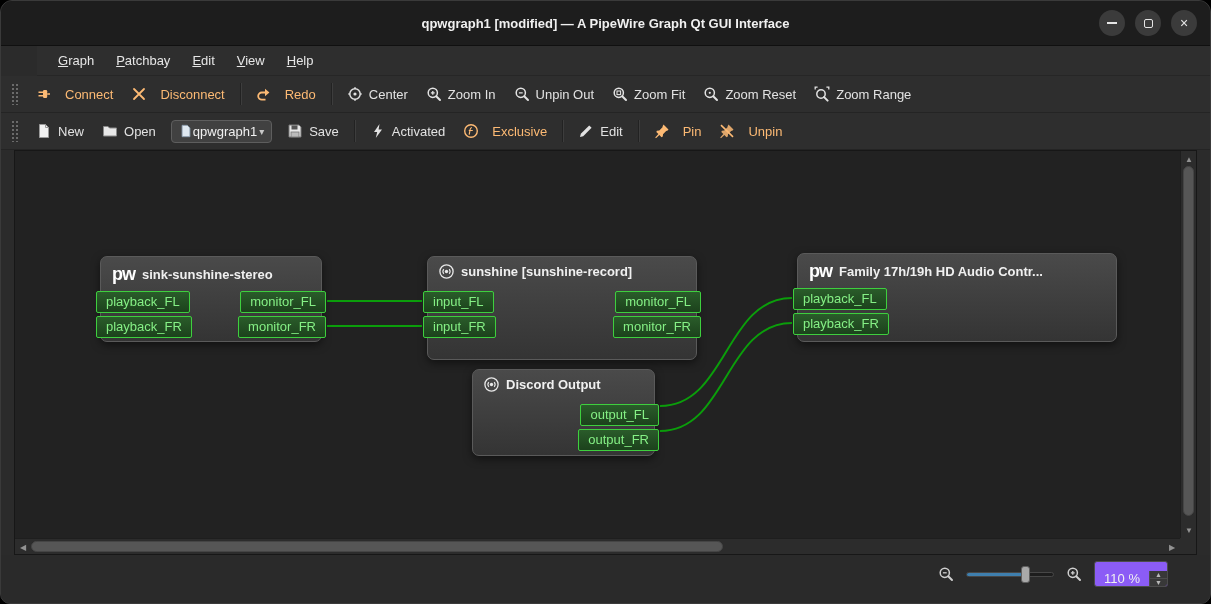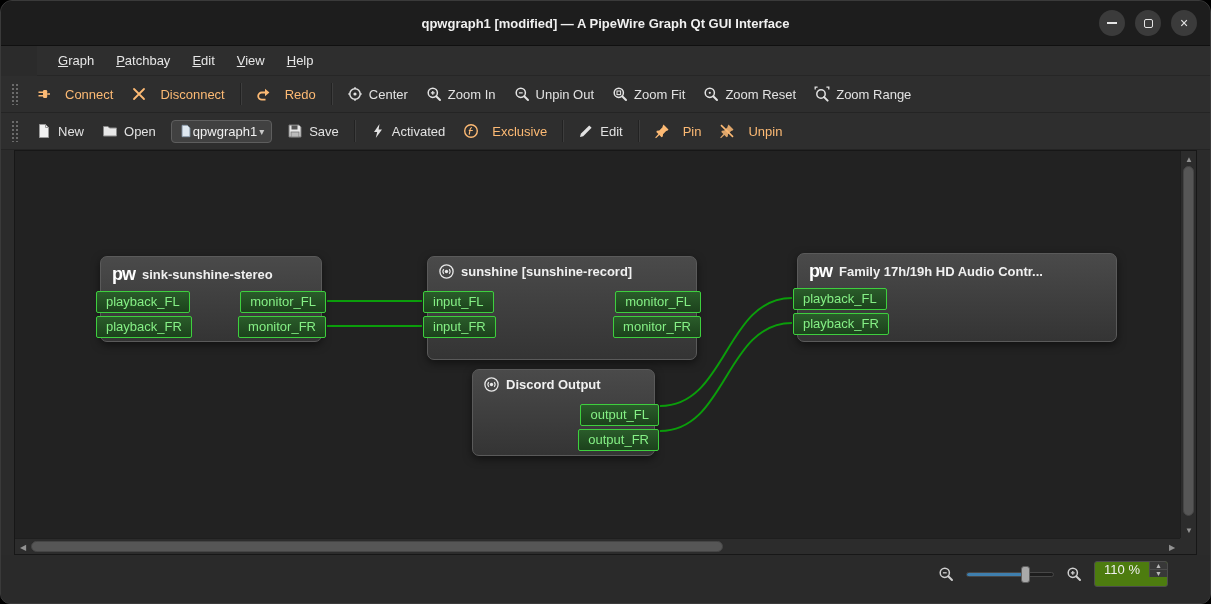--- a/index.html
+++ b/index.html
@@ -57,21 +57,21 @@
   .v-up { top:0; } .v-down { bottom:0; }
   .h-left { left:0; } .h-right { right:0; }
   .v-thumb { position:absolute; left:2px; right:2px; top:15px; height:350px; background:#565656; border:1px solid #454545; border-radius:7px; }
   .h-thumb { position:absolute; top:2px; bottom:2px; left:16px; width:692px; background:#565656; border:1px solid #454545; border-radius:7px; }
 
   
   .statusbar { position:absolute; left:0; right:0; bottom:0; height:48px; background:#2a2a2a; display:flex; align-items:center; justify-content:flex-end; gap:12px; padding:0 42px 10px 0; }
   .slider { position:relative; width:88px; height:5px; background:#1d1d1d; border:1px solid #474747; border-radius:3px; }
   .slider-fill { position:absolute; left:0; top:0; bottom:0; width:58px; background:#3f7fae; border-radius:3px 0 0 3px; }
   .slider-handle { position:absolute; left:54px; top:-7px; width:9px; height:17px; background:#a9a9a9; border:1px solid #5f5f5f; border-radius:3px; }
-  .spinbox { display:flex; align-items:flex-start; background:#4d7c0f; border:1px solid #4c4c4c; border-radius:3px; height:26px; overflow:hidden; }
+  .spinbox { display:flex; align-items:flex-end; background:#8b5cf6; border:1px solid #4c4c4c; border-radius:3px; height:26px; overflow:hidden; }
   .spin-value { display:flex; align-items:center; padding:0 9px; color:#f0f0f0; font-size:13px; }
   .spin-arrows { display:flex; flex-direction:column; border-left:1px solid #4c4c4c; }
   .spin-btn { width:17px; flex:1; background:#383838; color:#b8b8b8; font-size:7px; display:flex; align-items:center; justify-content:center; }
   .spin-btn + .spin-btn { border-top:1px solid #4c4c4c; }
   .status-zoom-icon { color:#cfcfcf; }
 </style>
 </head>
 <body>
 
 <div class="window">

